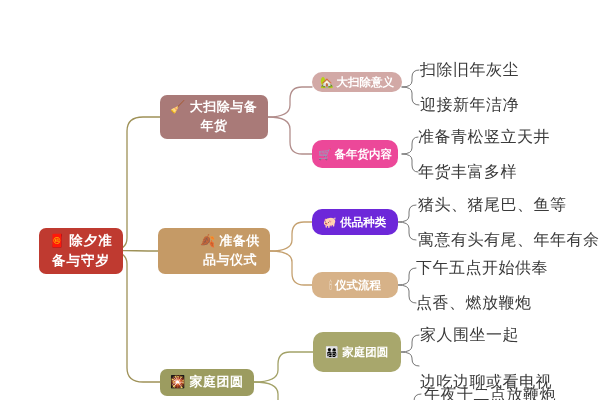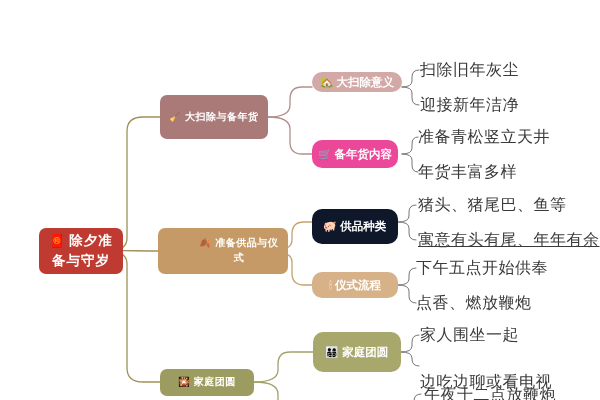--- a/index.html
+++ b/index.html
@@ -8,21 +8,21 @@
     overflow:hidden;font-family:"Liberation Serif","DejaVu Serif",serif;
   }
   #wires{position:absolute;left:0;top:0;z-index:0;}
   .node{
     position:absolute;z-index:1;display:flex;align-items:center;justify-content:center;
     text-align:center;color:#ffffff;font-weight:bold;box-sizing:border-box;
     border-radius:7px;line-height:1.45;padding:2px 6px;
   }
   .node .ic{font-weight:normal;margin-right:3px;font-size:0.95em;}
   .root{font-size:13.5px;letter-spacing:1px;}
-  .branch{font-size:10px;letter-spacing:0.5px;align-items:center;}
+  .branch{font-size:13px;letter-spacing:0.5px;align-items:center;}
   .sub{font-size:11.5px;border-radius:10px;white-space:nowrap;}
   .sub.wrap{white-space:normal;}
   .leaf{
     position:absolute;z-index:1;font-size:16px;color:#3a3a3a;
     white-space:nowrap;height:16px;line-height:16px;letter-spacing:0.5px;
   }
 </style>
 </head>
 <body>
 
@@ -63,28 +63,28 @@
   </div>
   <div class="leaf" style="left:420px;top:62px;">扫除旧年灰尘</div>
   <div class="leaf" style="left:420px;top:97px;">迎接新年洁净</div>
 
   <div class="node sub" style="left: 312px; top: 140px; width: 86px; height: 28px; background-color: #ec4899;">
     <span><span class="ic">🛒</span><span>备年货内容</span></span>
   </div>
   <div class="leaf" style="left:418px;top:129px;">准备青松竖立天井</div>
   <div class="leaf" style="left:418px;top:164px;">年货丰富多样</div>
 
-  <div class="node branch" style="left: 158px; top: 228px; width: 130px; height: 46px; background-color: rgb(197, 154, 102); padding-left: 38px;">
+  <div class="node branch" style="left: 158px; top: 228px; width: 112px; height: 46px; background-color: rgb(197, 154, 102); padding-left: 38px;">
     <span><span class="ic">🍂</span><span>准备供品与仪式</span></span>
   </div>
-  <div class="node sub" style="left: 312px; top: 209px; width: 86px; height: 35px; background-color: #0f172a;">
+  <div class="node sub" style="left: 312px; top: 209px; width: 86px; height: 26px; background-color: #6d28d9;">
     <span><span class="ic">🐖</span><span>供品种类</span></span>
   </div>
   <div class="leaf" style="left:418px;top:197px;">猪头、猪尾巴、鱼等</div>
-  <div class="leaf" style="left:418px;top:232px;text-decoration:underline;">寓意有头有尾、年年有余</div>
+  <div class="leaf" style="left:418px;top:232px;">寓意有头有尾、年年有余</div>
 
   <div class="node sub" style="left: 312px; top: 272px; width: 86px; height: 26px; background-color: rgb(215, 178, 136); font-family: Liberation Serif, serif;">
     <span><span class="ic">🕯</span><span>仪式流程</span></span>
   </div>
   <div class="leaf" style="left:416px;top:260px;">下午五点开始供奉</div>
   <div class="leaf" style="left:416px;top:295px;">点香、燃放鞭炮</div>
 
   <div class="node branch" style="left: 160px; top: 369px; width: 94px; height: 27px; background-color: rgb(156, 156, 96);">
     <span><span class="ic">🎇</span><span>家庭团圆</span></span>
   </div>

